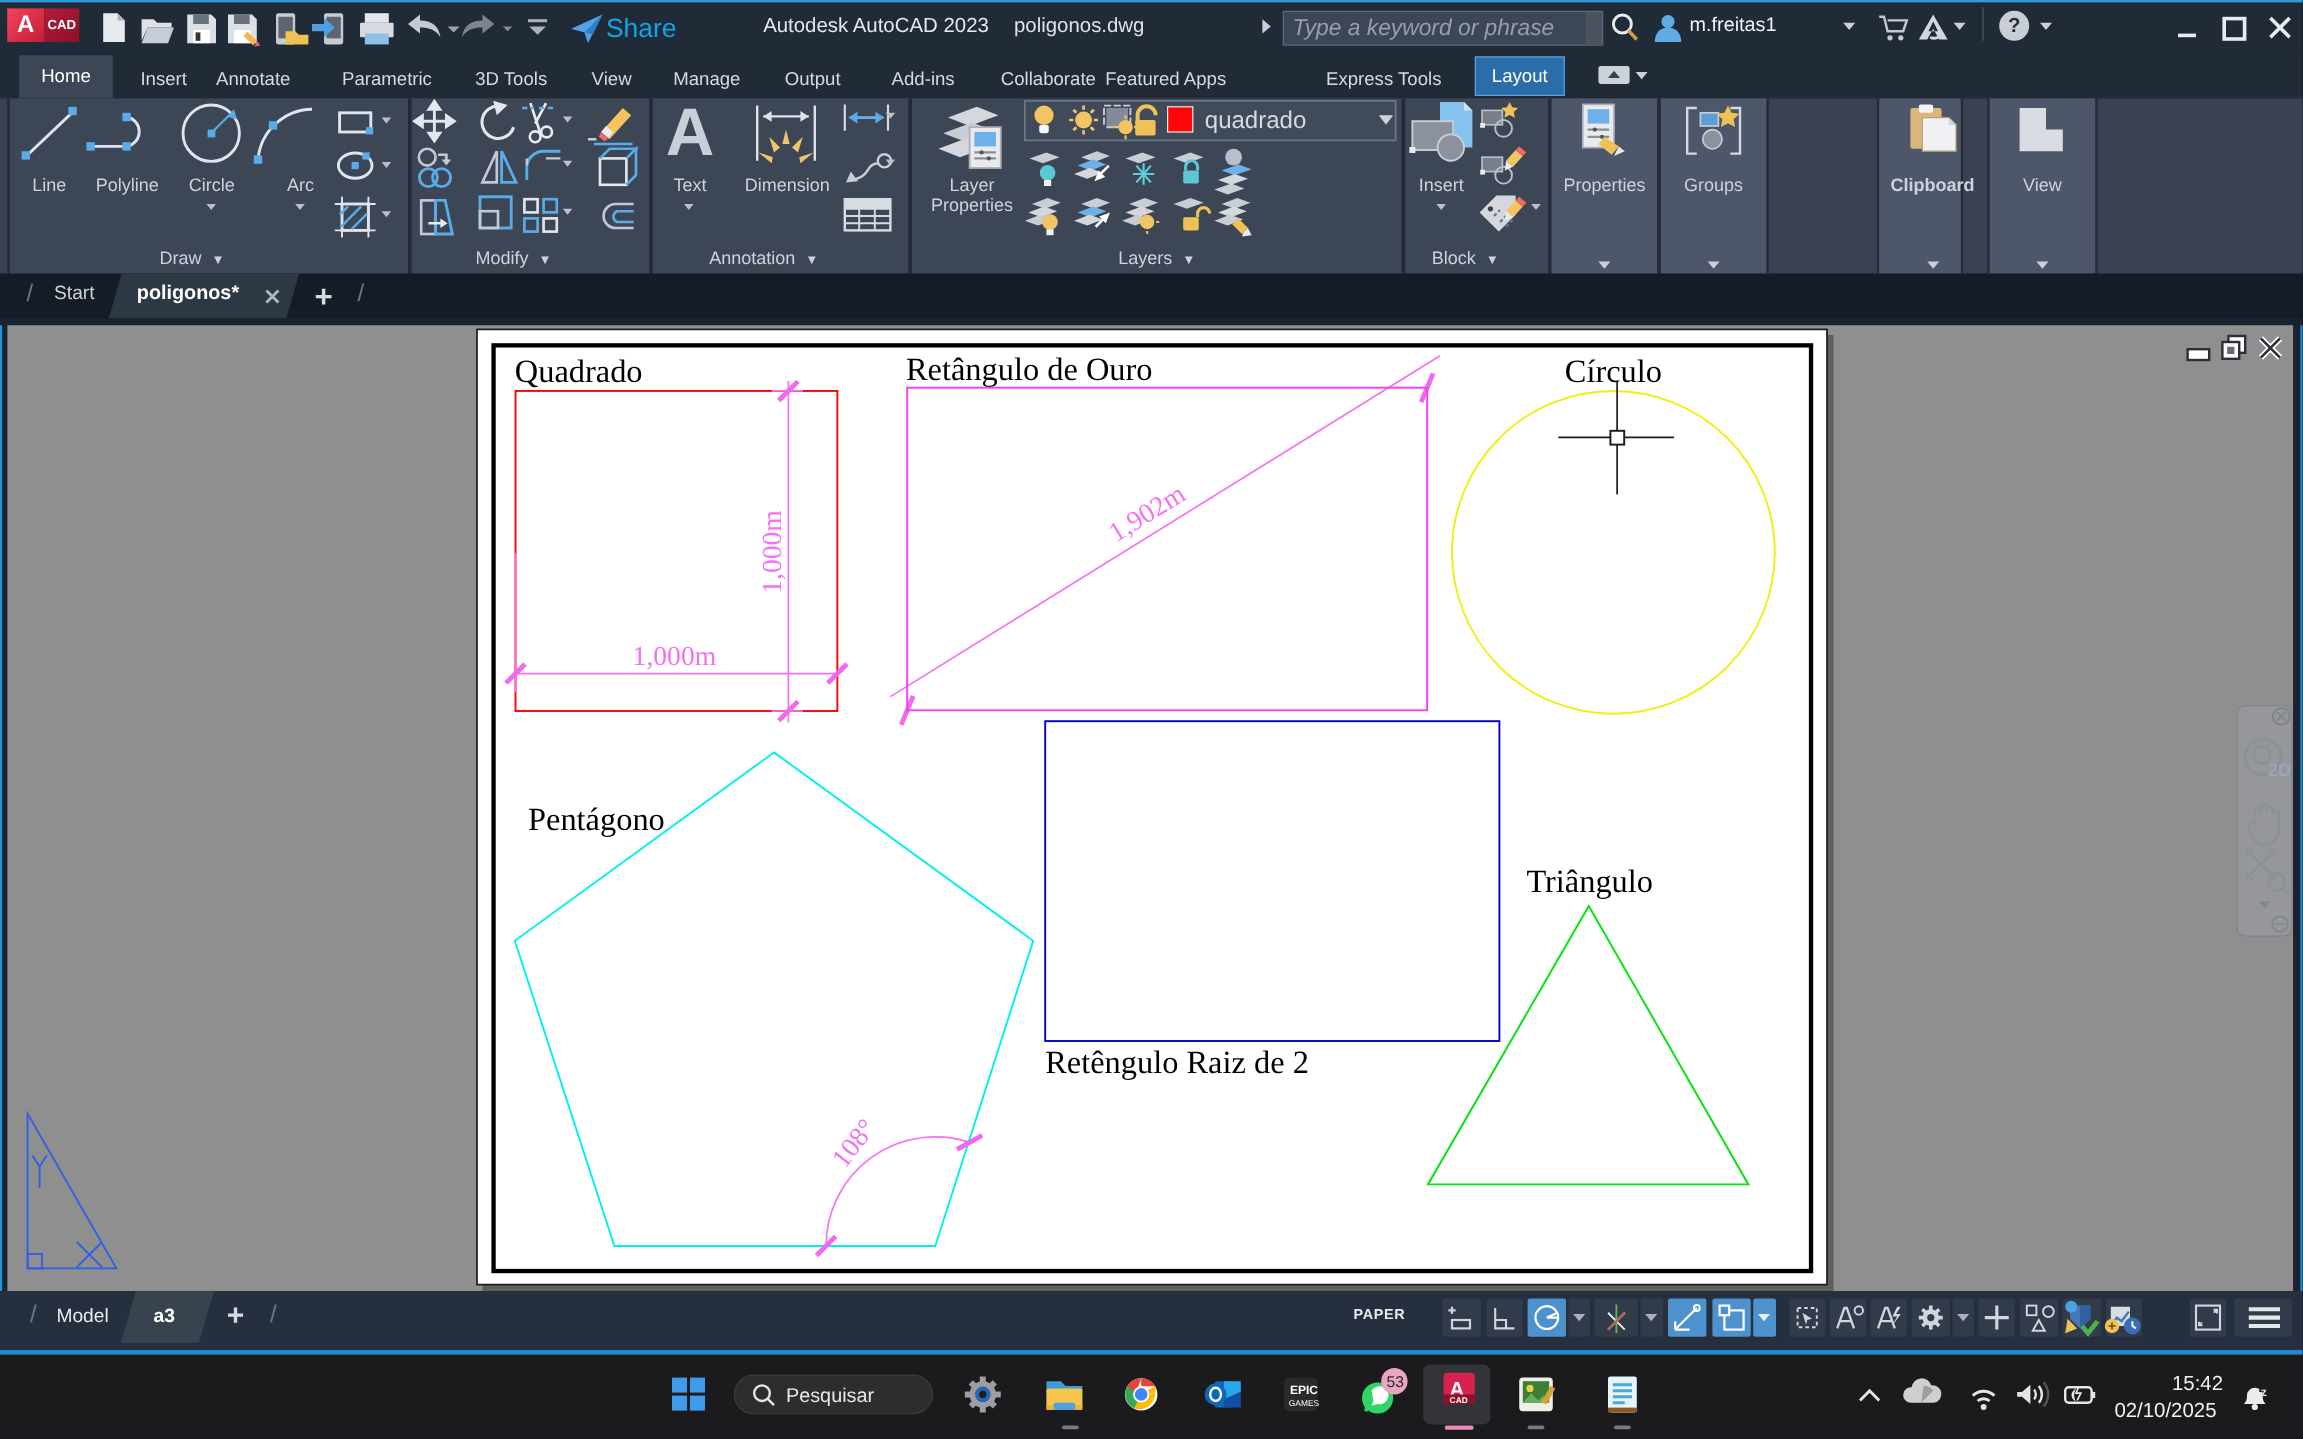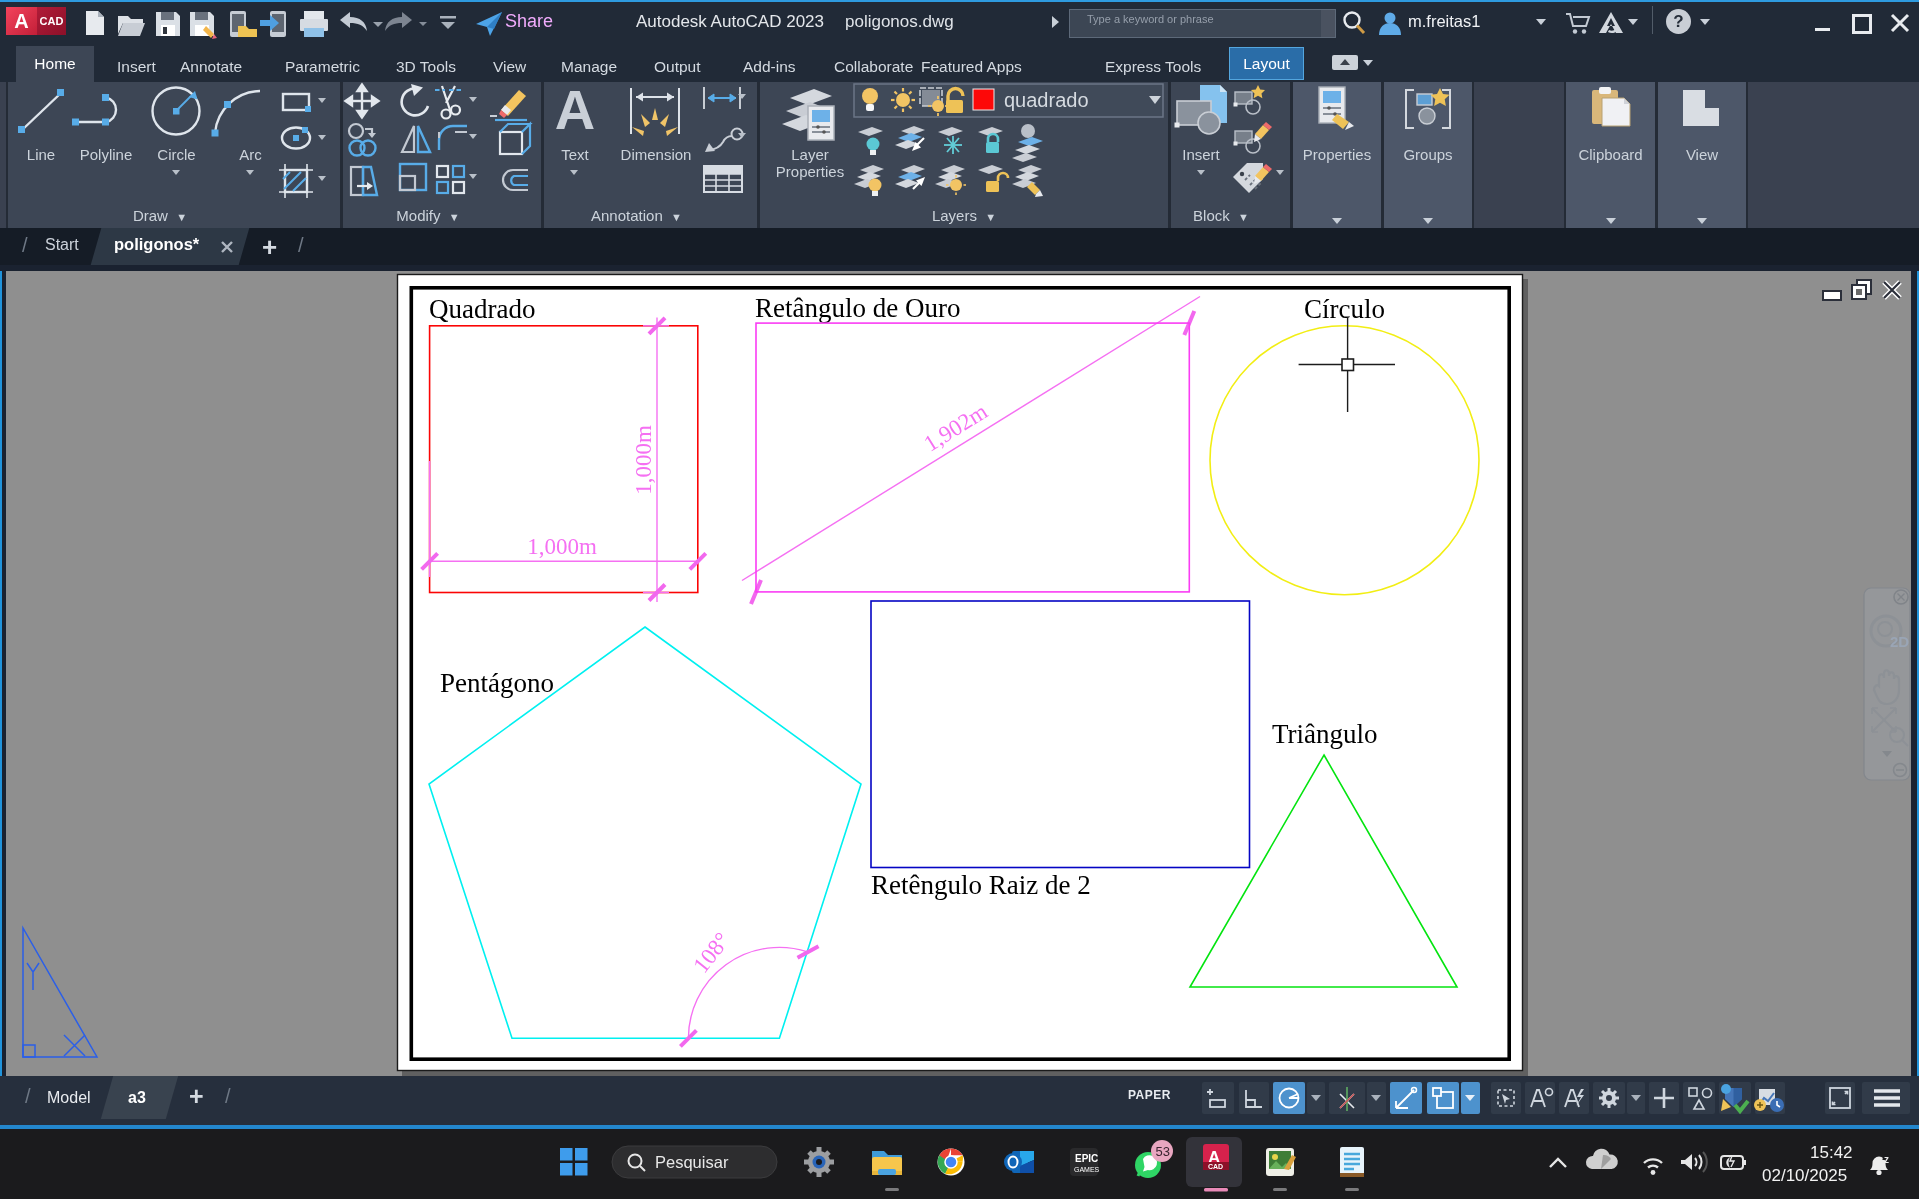--- a/index.html
+++ b/index.html
@@ -56,27 +56,27 @@
 
   <path d="M334 12 l-10 -8 v5 c-10 0 -16 5 -17 14 4 -6 9 -8 17 -8 v5 z" fill="#7d8591"></path>
   <path d="M341 14 l4 4 4 -4 z" fill="#858d99"></path>
 
   <rect x="362" y="8" width="16" height="2.5" fill="#aab2bc"></rect>
         <path d="M363 14 l7 7 7 -7 z" fill="#aab2bc"></path>
 
   <path d="M398 16 L424 4 L416 20 L412 28 L409 19 Z" fill="#4da4e8"></path>
         <path d="M409 19 L424 4 L416 21 Z" fill="#2f7fc4"></path>
  </svg>
- <div class="a" style="left:505px;top:9px;width:70px;height:26px;color:#f0abfc;font-size:18px;">Share</div>
+ <div class="a" style="left:505px;top:9px;width:70px;height:26px;color:#0ea5e9;font-size:22px;">Share</div>
  <div class="a" style="left:625px;top:10px;width:210px;color:#e4e7eb;font-size:17px;text-align:center;">Autodesk AutoCAD 2023</div>
  <div class="a" style="left:845px;top:10px;width:130px;color:#dfe3e8;font-size:17px;">poligonos.dwg</div>
  <div class="a" style="left:1052px;top:14px;width:0;height:0;border-top:6px solid transparent;border-bottom:6px solid transparent;border-left:7px solid #c8cfd7;"></div>
 
  <div class="a" style="left:1069px;top:7px;width:265px;height:27px;background:#3c4654;border:1px solid #5d6979;">
-   <div class="a" style="left:17px;top:3px;color:#969fab;font-size:11px;">Type a keyword or phrase</div>
+   <div class="a" style="left:7px;top:3px;color:#969fab;font-size:19px;font-style:italic;">Type a keyword or phrase</div>
    <div class="a" style="right:0;top:0;width:14px;height:27px;background:#4a5260;"></div>
  </div>
  <svg class="a" style="left:1341px;top:8px;" width="28" height="28" viewBox="0 0 28 28">
    <circle cx="11" cy="10" r="7.5" fill="none" stroke="#e8ebef" stroke-width="2.4"></circle>
    <line x1="16" y1="15.5" x2="23" y2="23" stroke="#cf9b45" stroke-width="3"></line>
  </svg>
  <svg class="a" style="left:1377px;top:7px;" width="26" height="28" viewBox="0 0 26 28">
    <circle cx="13" cy="9" r="5.5" fill="#5fabe8"></circle>
         <path d="M2 26 c0 -8 5 -12 11 -12 c6 0 11 4 11 12 z" fill="#5fabe8"></path>
  </svg>
@@ -423,21 +423,21 @@
  <div class="panel2" style="left:1384px;width:88px;">
   <svg width="88" height="146">
           <path d="M30 8 h-8 v38 h8 M58 8 h8 v38 h-8" fill="none" stroke="#d4d8de" stroke-width="2"></path>
           <rect x="33" y="12" width="15" height="11" fill="#5d9fd4" stroke="#c9ced5" stroke-width="1.4"></rect>
           <circle cx="43" cy="34" r="8" fill="#8a929d" stroke="#c9ced5" stroke-width="1.4"></circle>
           <path d="M56 6 l3 6 6.5 .7 -4.8 4.6 1.2 6.6 -5.9 -3.2 -5.9 3.2 1.2 -6.6 -4.8 -4.6 6.5 -.7 z" fill="#eec257"></path>
         </svg>
   <div class="biglbl" style="left:0;top:64px;width:88px;">Groups</div>
   <div class="car" style="left:39px;top:136px;"></div>
  </div>
- <div class="panel2" style="left:1566px;width:89px;">
+ <div class="panel2" style="left:1566px;width:68px;font-weight:bold;">
   <svg width="89" height="146">
           <rect x="26" y="8" width="26" height="34" rx="2" fill="#d9b77a"></rect>
           <rect x="33" y="5" width="12" height="7" rx="2" fill="#f2f3f5"></rect>
           <path d="M36 16 h22 l6 6 v22 h-28 z" fill="#f0f1f4" stroke="#b9a273" stroke-width="1"></path>
           <path d="M58 16 l6 6 h-6 z" fill="#cfd2d8"></path>
         </svg>
   <div class="biglbl" style="left:0;top:64px;width:89px;">Clipboard</div>
   <div class="car" style="left:40px;top:136px;"></div>
  </div>
  <div class="panel2" style="left:1658px;width:88px;">

